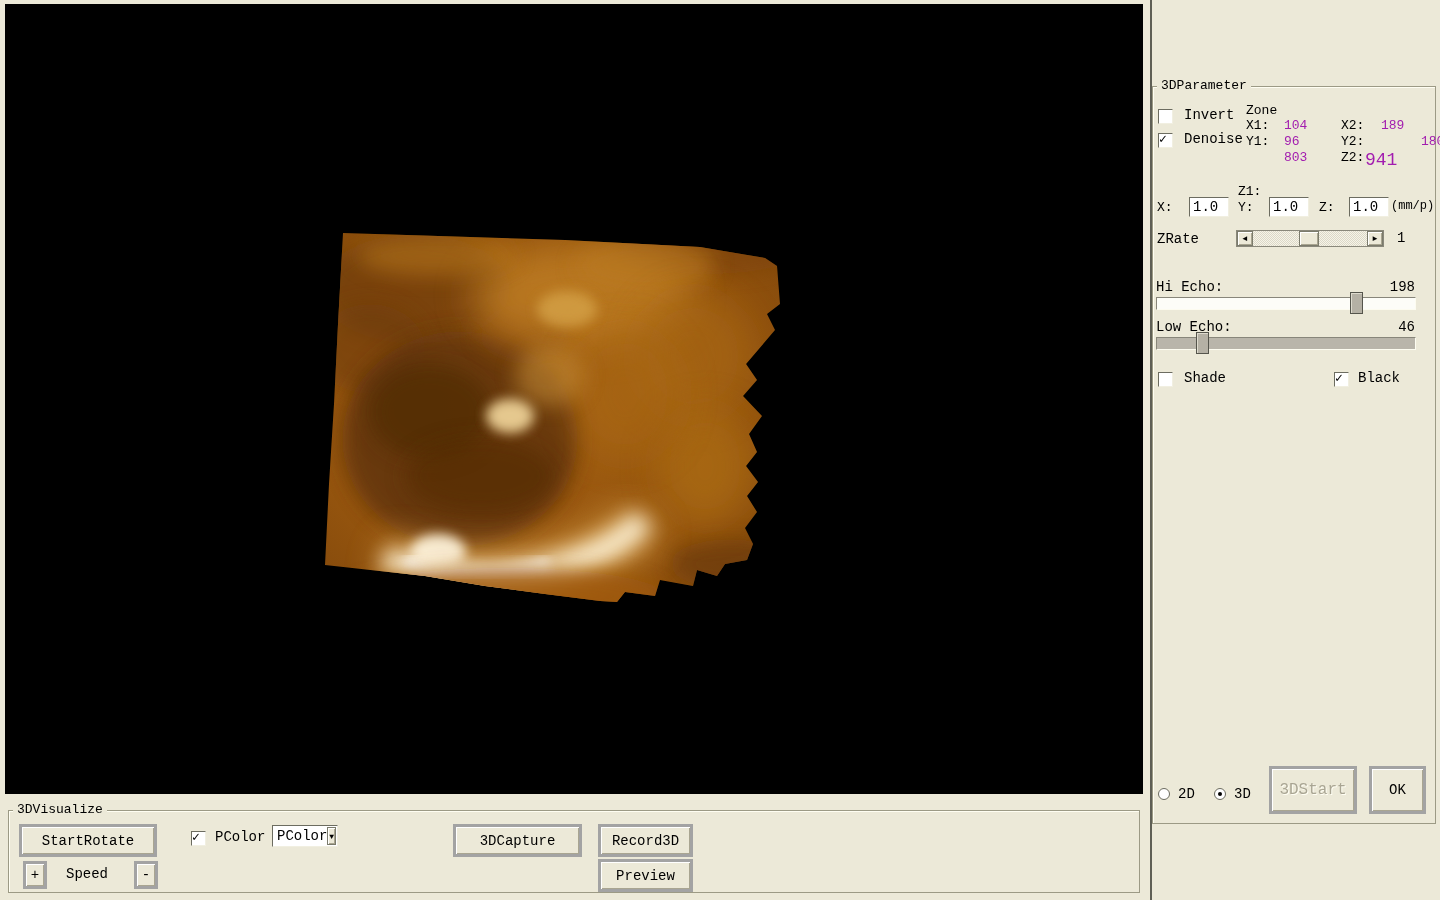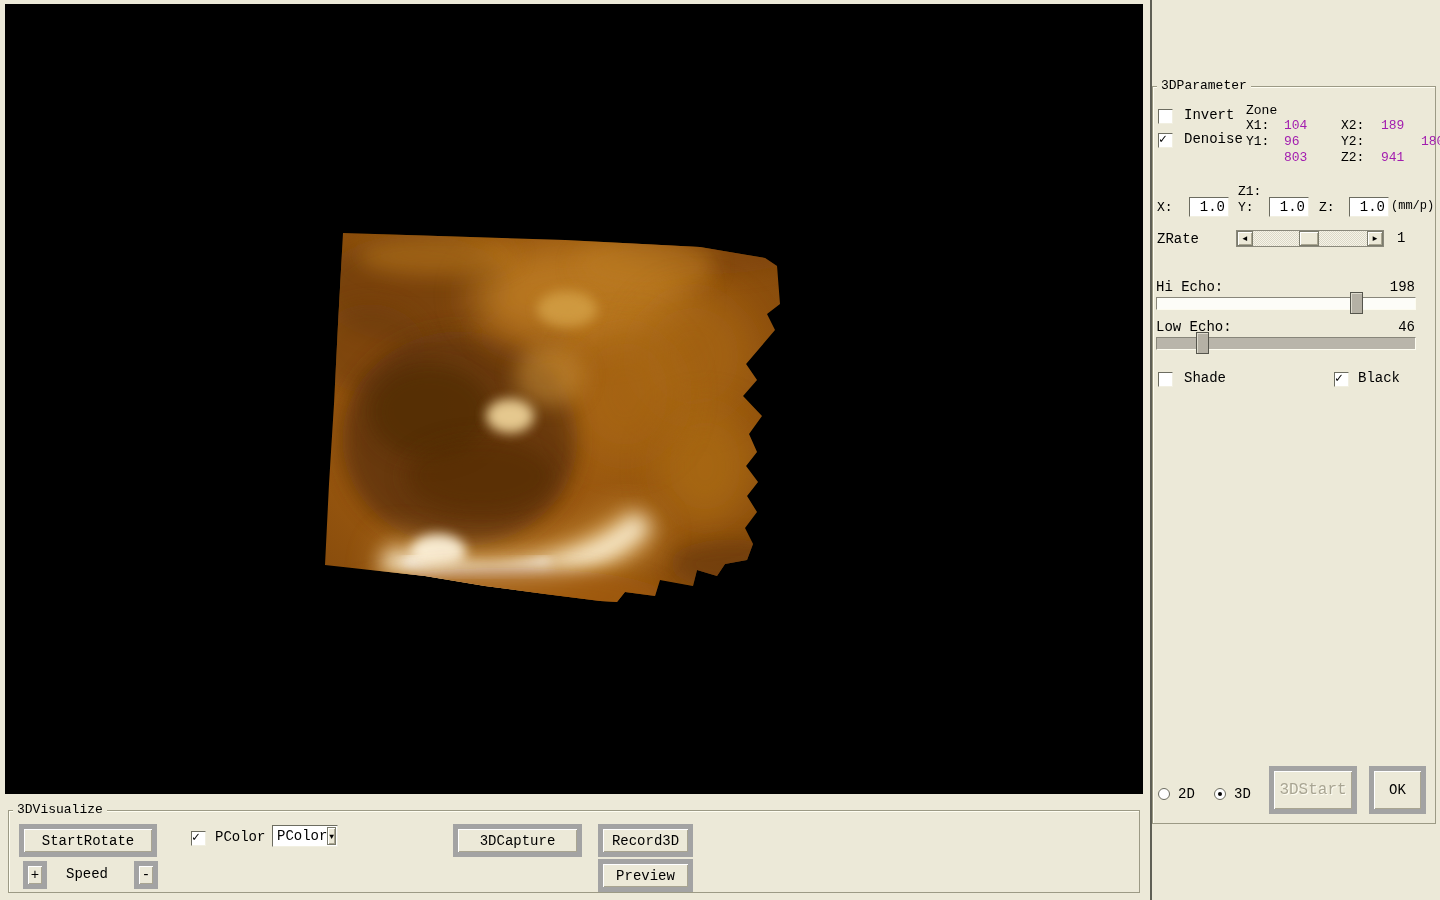--- a/index.html
+++ b/index.html
@@ -26,21 +26,21 @@
   }
   .gb-title{
     position:absolute; top:-9px; left:4px;
     background:#ECE9D8; padding:0 4px; font-size:13px; line-height:15px;
   }
   .param-box{ left:1152px; top:86px; width:282px; height:736px; }
   .viz-box{ left:8px; top:810px; width:1130px; height:81px; }
   
   .btn{
     position:absolute; display:flex; align-items:center; justify-content:center;
-    background:#ECE9D8; border:5px solid #a3a3a3;
+    background:#ECE9D8; border:3px solid #a3a3a3;
     box-shadow: inset 1px 1px 0 #ffffff, inset -1px -1px 0 #a9a591;
     font:inherit; cursor:default; box-sizing:border-box;
   }
   .btn.disabled{ color:#a9a593; text-shadow:1px 1px 0 #fffef4; }
   .checkbox{
     position:absolute; width:13px; height:13px; background:#fff;
     border:1px solid; border-color:#6c6c60 #f1efe1 #f1efe1 #6c6c60;
     box-sizing:content-box;
   }
   .checkbox .check-glyph{
@@ -54,21 +54,21 @@
   }
   .radio.checked::after{
     content:""; position:absolute; left:3px; top:3px;
     width:4px; height:4px; border-radius:50%; background:#000;
   }
   .lbl{ position:absolute; white-space:nowrap; }
   .val-blue{ color:#a21caf; }
   .input{
     position:absolute; background:#fff;
     border:1px solid; border-color:#6c6c60 #f1efe1 #f1efe1 #6c6c60;
-    font:inherit; font-size:14px; padding:0 3px; box-sizing:border-box;text-align:right;
+    font:inherit; font-size:14px; padding:0 3px; box-sizing:border-box;
   }
   
   .slider{
     position:absolute; height:11px;
     border:1px solid; border-color:#88867a #fdfcf0 #fdfcf0 #88867a;
   }
   .slider.white{ background:#fdfdf8; }
   .slider.gray{ background:#b9b5aa; }
   .slider-thumb{
     position:absolute; top:-6px; width:13px; height:22px;
@@ -193,21 +193,21 @@
     <span class="lbl val-blue" style="left:131px; top:31px; font-size:13px;">104</span>
     <span class="lbl" style="left:188px; top:31px; font-size:13px;">X2:</span>
     <span class="lbl val-blue" style="left:228px; top:31px; font-size:13px;">189</span>
     <span class="lbl" style="left:93px;  top:47px; font-size:13px;">Y1:</span>
     <span class="lbl val-blue" style="left:131px; top:47px; font-size:13px;">96</span>
     <span class="lbl" style="left:188px; top:47px; font-size:13px;">Y2:</span>
     <span class="lbl val-blue" style="left:228px; top:47px; font-size:13px;margin-left:40px;">180</span>
     <span class="lbl" style="left:85px;  top:63px; font-size:13px;margin-top:34px;">Z1:</span>
     <span class="lbl val-blue" style="left:131px; top:63px; font-size:13px;">803</span>
     <span class="lbl" style="left:188px; top:63px; font-size:13px;">Z2:</span>
-    <span class="lbl val-blue" style="left:228px; top:63px; font-size:13px;">941</span>
+    <span class="lbl val-blue" style="left:212px; top:63px; font-size:18px;">941</span>
 
     <span class="lbl" style="left:4px; top:113px; font-size:13px;">X:</span>
     <input class="input" style="left: 36px; top: 110px; width: 40px; height: 20px;" value="1.0">
     <span class="lbl" style="left:85px; top:113px; font-size:13px;">Y:</span>
     <input class="input" style="left: 116px; top: 110px; width: 40px; height: 20px;" value="1.0">
     <span class="lbl" style="left:166px; top:113px; font-size:13px;">Z:</span>
     <input class="input" style="left: 196px; top: 110px; width: 40px; height: 20px;" value="1.0">
     <span class="lbl" style="left:238px; top:112px; font-size:12px;">(mm/p)</span>
 
     <span class="lbl" style="left:4px; top:144px;">ZRate</span>

